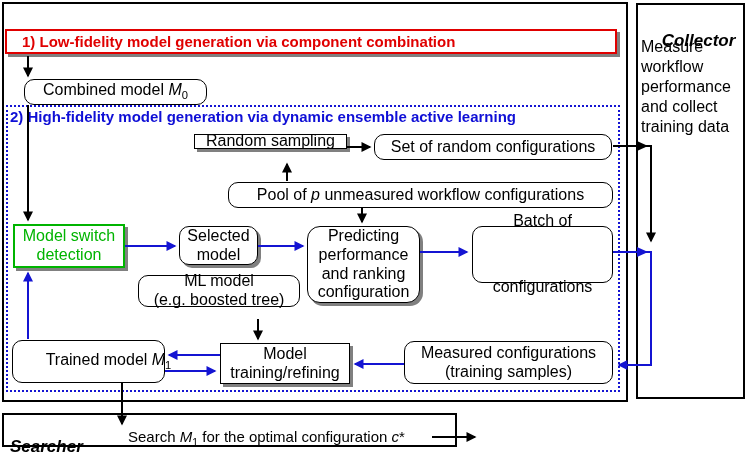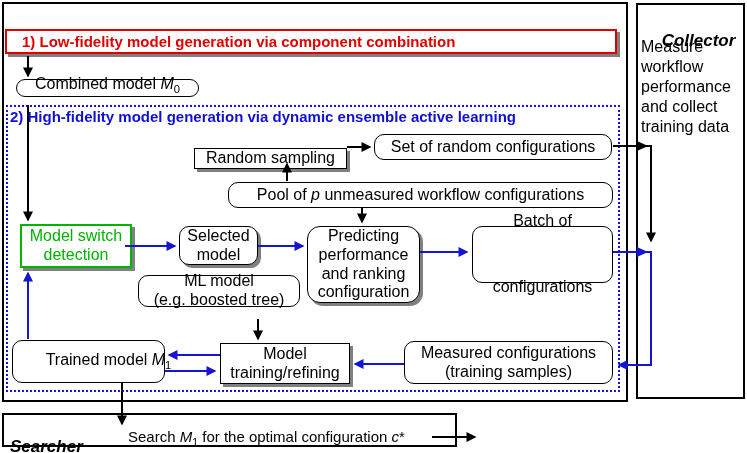--- a/index.html
+++ b/index.html
@@ -34,40 +34,40 @@
 
 <div id="stage">
 
   <div class="abs" style="left:2px;top:2px;width:626px;height:400px;border:2px solid #000;"></div>
   <div class="abs panel-title" style="left:12px;top:3px;">Modeler</div>
 
   <div class="box step1 shadow red section-title" style="left:5px;top:29px;width:612px;height:25px;">
     <span>1) Low-fidelity model generation via component combination</span>
   </div>
 
-  <div class="box rounded" style="left:16px;top:79px;width:183px;height:18px;justify-content:flex-end;">
+  <div class="box rounded" style="left:24px;top:79px;width:183px;height:26px;">
     <span><span>Combined model </span><i>M</i><sub>0</sub></span>
   </div>
 
   <div class="abs dashedbox" style="left:6px;top:105px;width:614px;height:287px;"></div>
   <div class="abs section-title blue-text" style="left:10px;top:108px;">2) High-fidelity model generation via dynamic ensemble active learning</div>
 
-  <div class="box shadow" style="left:194px;top:148px;width:153px;height:21px;">
+  <div class="box shadow" style="left:194px;top:134px;width:153px;height:15px;">
     <span>Random sampling</span>
   </div>
 
   <div class="box rounded" style="left:228px;top:182px;width:385px;height:26px;">
     <span><span>Pool of </span><i>p</i><span> unmeasured workflow configurations</span></span>
   </div>
 
   <div class="box rounded" style="left:374px;top:134px;width:238px;height:26px;">
     <span>Set of random configurations</span>
   </div>
 
-  <div class="box green-box shadow" style="left:13px;top:224px;width:112px;height:44px;margin-left:7px;">
+  <div class="box green-box shadow" style="left:13px;top:224px;width:112px;height:44px;">
     <span class="line">Model switch</span>
     <span class="line">detection</span>
   </div>
 
   <div class="box rounded shadow" style="left:179px;top:226px;width:79px;height:39px;">
     <span class="line">Selected</span>
     <span class="line">model</span>
   </div>
 
   <div class="box shadow" style="left:307px;top:226px;width:113px;height:77px;border-radius:13px;">

